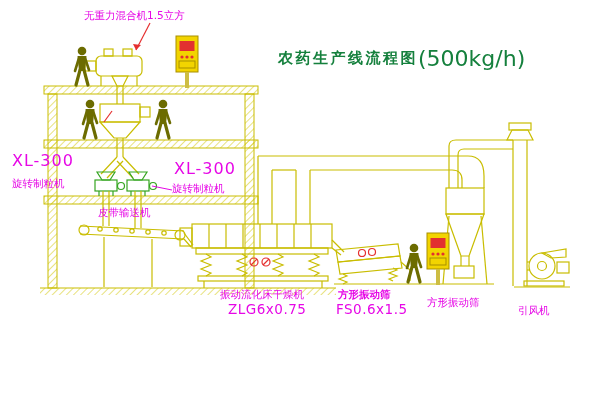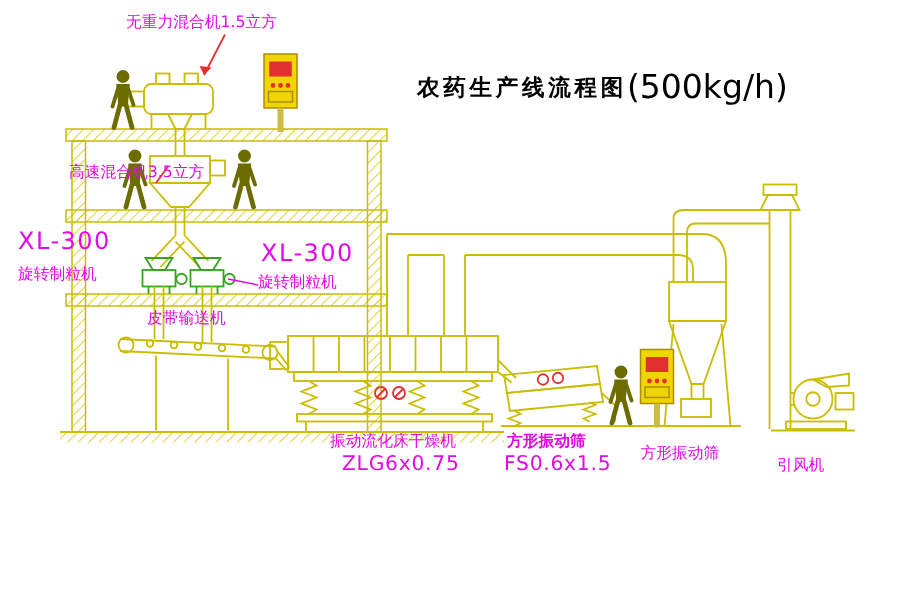--- a/index.html
+++ b/index.html
@@ -6,21 +6,21 @@
   html,body { background:#ffffff; }
   .stage {
     position:relative; width:600px; height:403px; background:#ffffff;
     overflow:hidden; font-family:"DejaVu Sans","Liberation Sans",sans-serif;
   }
   .stage svg { position:absolute; left:0; top:0; }
   .lbl { position:absolute; color:#e607e6; white-space:nowrap; line-height:1.1; }
   .s10 { font-size:10.5px; }
   .s16 { font-size:16px; letter-spacing:1px; }
   .s13 { font-size:13.5px; letter-spacing:0.5px; }
-  .title { position:absolute; left:278px; top:46px; display:flex; align-items:center; color:#000000; }
+  .title { position:absolute; left:278px; top:46px; display:flex; align-items:center; color:#15803d; }
   .title .cn  { font-size:15px; font-weight:bold; letter-spacing:2.5px; }
   .title .cap { font-size:22px; font-weight:normal; }
   .y   { stroke:#c9bd00; fill:none; stroke-width:1.2; }
   .g2  { stroke:#35a520; fill:none; stroke-width:1.2; }
   .hb  { fill:url(#hatch); stroke:#c9bd00; stroke-width:1; }
   .red { stroke:#e53030; fill:none; stroke-width:1.2; }
 </style>
 </head>
 <body>
 
@@ -232,21 +232,20 @@
       <line x1="172" y1="190" x2="152" y2="186" stroke="#e607e6" stroke-width="1"></line>
     </g>
   </svg>
 
   <div class="title">
     <span class="cn">农药生产线流程图</span>
     <span class="cap">(500kg/h)</span>
   </div>
 
   <div class="lbl s10" style="left:84px;top:10px;">无重力混合机1.5立方</div>
-  <div class="lbl s10" style="left:46px;top:110px;">高速混合机3.5立方</div>
   <div class="lbl s16" style="left:12px;top:152px;">XL-300</div>
   <div class="lbl s10" style="left:12px;top:178px;">旋转制粒机</div>
   <div class="lbl s16" style="left:174px;top:160px;">XL-300</div>
   <div class="lbl s10" style="left:172px;top:183px;">旋转制粒机</div>
   <div class="lbl s10" style="left:98px;top:207px;">皮带输送机</div>
   <div class="lbl s10" style="left:220px;top:289px;">振动流化床干燥机</div>
   <div class="lbl s13" style="left:228px;top:302px;">ZLG6x0.75</div>
   <div class="lbl s10" style="left:338px;top:289px;font-weight:bold;">方形振动筛</div>
   <div class="lbl s13" style="left:336px;top:302px;text-align:center;">FS0.6x1.5</div>
   <div class="lbl s10" style="left:427px;top:297px;">方形振动筛</div>

